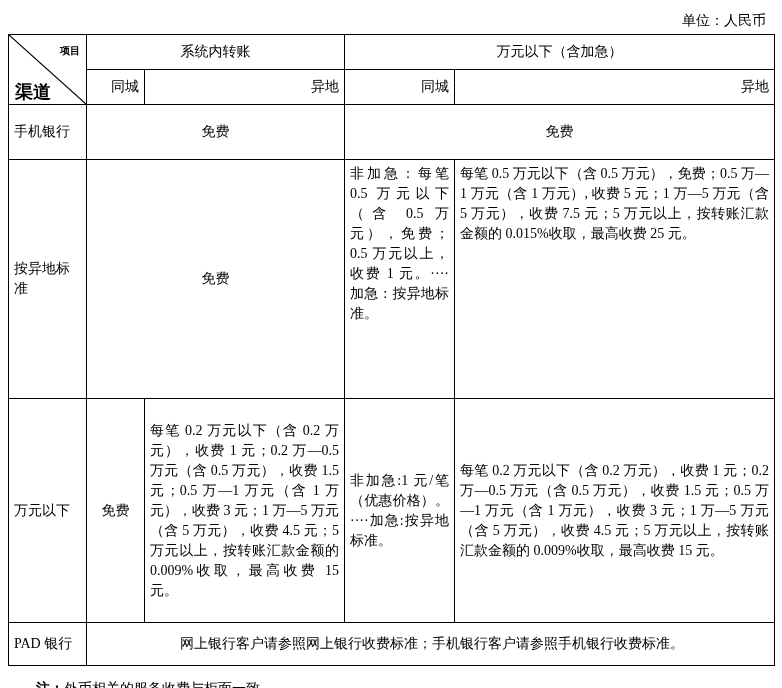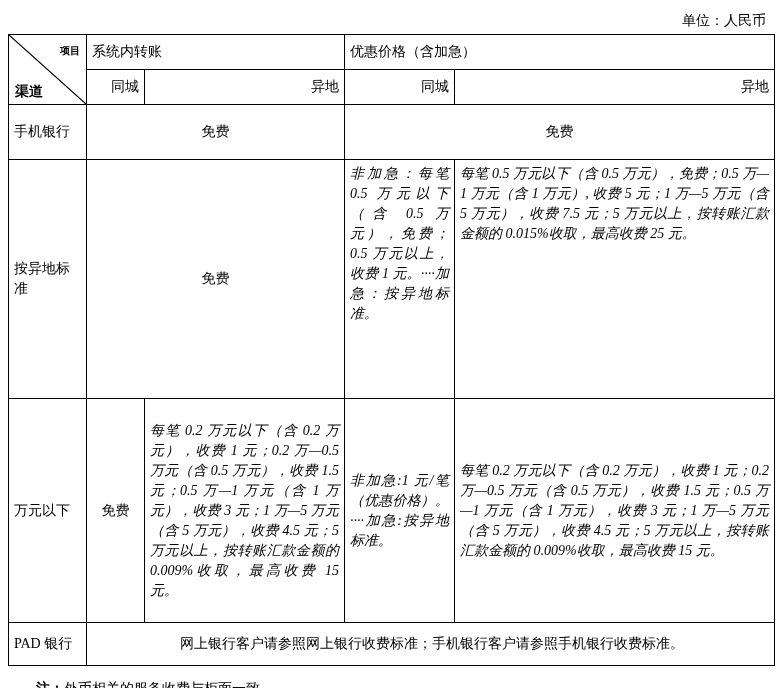--- a/index.html
+++ b/index.html
@@ -36,21 +36,21 @@
   table.fee td, table.fee th {
     border: 1px solid #000000;
     vertical-align: middle;
     font-weight: normal;
     font-size: 14px;
     line-height: 20px;
     padding: 4px 5px;
   }
   .center { text-align: center; }
   .left { text-align: center; }
-  .just { text-align: justify; text-justify: inter-ideograph; font-style: italic; }
+  .just { text-align: justify; text-justify: inter-ideograph; }
 
   
   .corner {
     position: relative;
     height: 52px;
     padding: 0 !important;
     overflow: hidden;
   }
   .corner .diag {
     position: absolute;
@@ -61,25 +61,25 @@
     position: absolute;
     right: 6px;
     top: 6px;
     font-size: 10px;
     font-weight: bold;
   }
   .corner .lbl-chan {
     position: absolute;
     left: 6px;
     bottom: 2px;
-    font-size: 14px;
+    font-size: 18px;
     font-weight: bold;
   }
   .hdr-group {
-    text-align: left;
+    text-align: center;
     font-weight: bold;
     height: 26px;
   }
   .hdr-sub {
     text-align: right;
     font-weight: bold;
     height: 26px;
   }
   .rowlabel {
     text-align: left;
@@ -118,21 +118,21 @@
 
       <tr>
         <td class="corner" rowspan="2">
           <svg class="diag" viewBox="0 0 78 52" preserveAspectRatio="none">
             <line x1="0" y1="0" x2="78" y2="52" stroke="#000000" stroke-width="1"></line>
           </svg>
           <span class="lbl-item">项目</span>
           <span class="lbl-chan">渠道</span>
         </td>
         <td class="hdr-group" colspan="2">系统内转账</td>
-        <td class="hdr-group" colspan="2">优惠价格（含加急）</td>
+        <td class="hdr-group" colspan="2">万元以下（含加急）</td>
       </tr>
 
       <tr>
         <td class="hdr-sub">同城</td>
         <td class="hdr-sub">异地</td>
         <td class="hdr-sub">同城</td>
         <td class="hdr-sub">异地</td>
       </tr>
 
       <tr>

